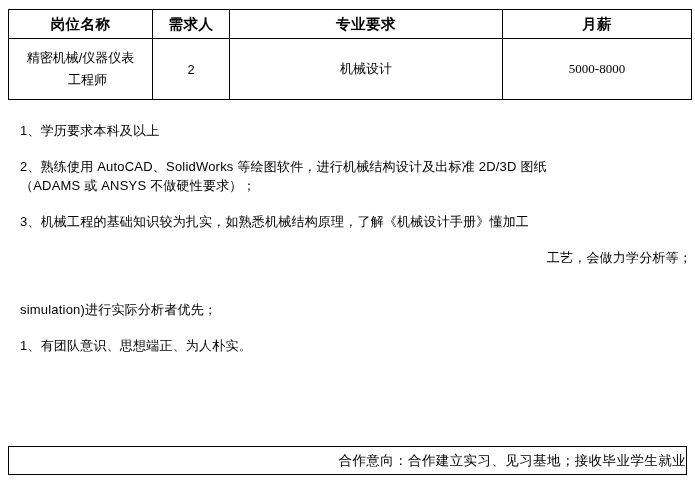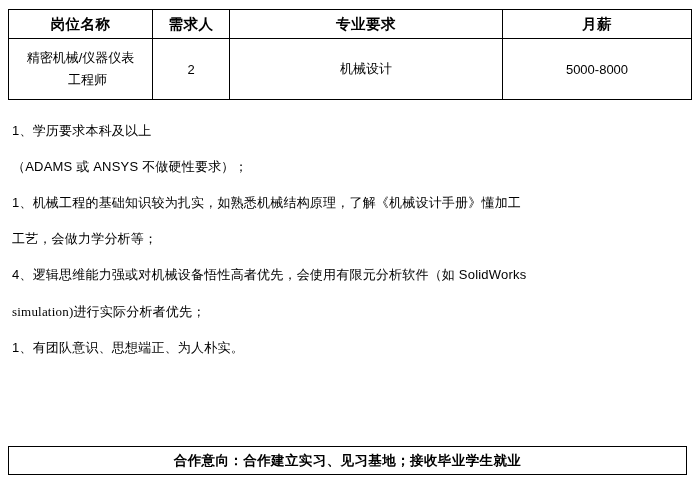--- a/index.html
+++ b/index.html
@@ -57,26 +57,27 @@
     padding: 6px 8px 6px 6px;
     line-height: 22px;
     font-size: 12.5px;
   }
   .cell-title .line2 {
     display: block;
     padding-left: 14px;
   }
   .cell-salary {
     font-size: 12.5px;
+    font-family: Liberation Serif, serif;
   }
 
   
   .requirements {
     position: absolute;
-    left: 12px;
+    left: 20px;
     top: 121px;
     width: 672px;
   }
   .req-line {
     font-size: 13px;
     line-height: 19px;
     margin: 0 0 17px 0;
     white-space: pre-wrap;
     letter-spacing: 0.2px;
   }
@@ -88,23 +89,23 @@
   .footer {
     position: absolute;
     left: 8px;
     top: 446px;
     width: 679px;
     height: 29px;
     border: 1px solid #000000;
     box-sizing: border-box;
     display: flex;
     align-items: center;
-    justify-content: center;
+    justify-content: flex-end;
     font-size: 13.5px;
-    font-weight: bold;
+    font-weight: normal;
     letter-spacing: 0.4px;
   }
 </style>
 </head>
 <body>
 
 <div class="page">
 
   <table class="job-table">
     <thead>
@@ -123,25 +124,25 @@
         </td>
         <td>2</td>
         <td>机械设计</td>
         <td class="cell-salary">5000-8000</td>
       </tr>
     </tbody>
   </table>
 
   <div class="requirements">
     <p class="req-line">1、学历要求本科及以上</p>
+    <p class="req-line tight">2、熟练使用 AutoCAD、SolidWorks 等绘图软件，进行机械结构设计及出标准 2D/3D 图纸</p>
     <p class="req-line" style="margin-top:0;">（ADAMS 或 ANSYS 不做硬性要求）；</p>
-    <p class="req-line tight">1、机械工程的基础知识较为扎实，如熟悉机械结构原理，了解《机械设计手册》懂加工</p>
-    <p class="req-line" style="margin-top:17px;">工艺，会做力学分析等；</p>
-    <p class="req-line tight">4、逻辑思维能力强或对机械设备悟性高者优先，会使用有限元分析软件（如 SolidWorks</p>
-    <p class="req-line" style="margin-top:18px;font-family:Liberation Serif, serif;">simulation)进行实际分析者优先；</p>
+    <p class="req-line tight">3、机械工程的基础知识较为扎实，如熟悉机械结构原理，了解《机械设计手册》懂加工</p>
+    <p class="req-line" style="margin-top:17px;text-align:right;">工艺，会做力学分析等；</p>
+    <p class="req-line" style="margin-top:33px;">simulation)进行实际分析者优先；</p>
     <p class="req-line">1、有团队意识、思想端正、为人朴实。</p>
   </div>
 
   <div class="footer">
     <span>合作意向：合作建立实习、见习基地；接收毕业学生就业</span>
   </div>
 
 </div>
 
 </body></html>

